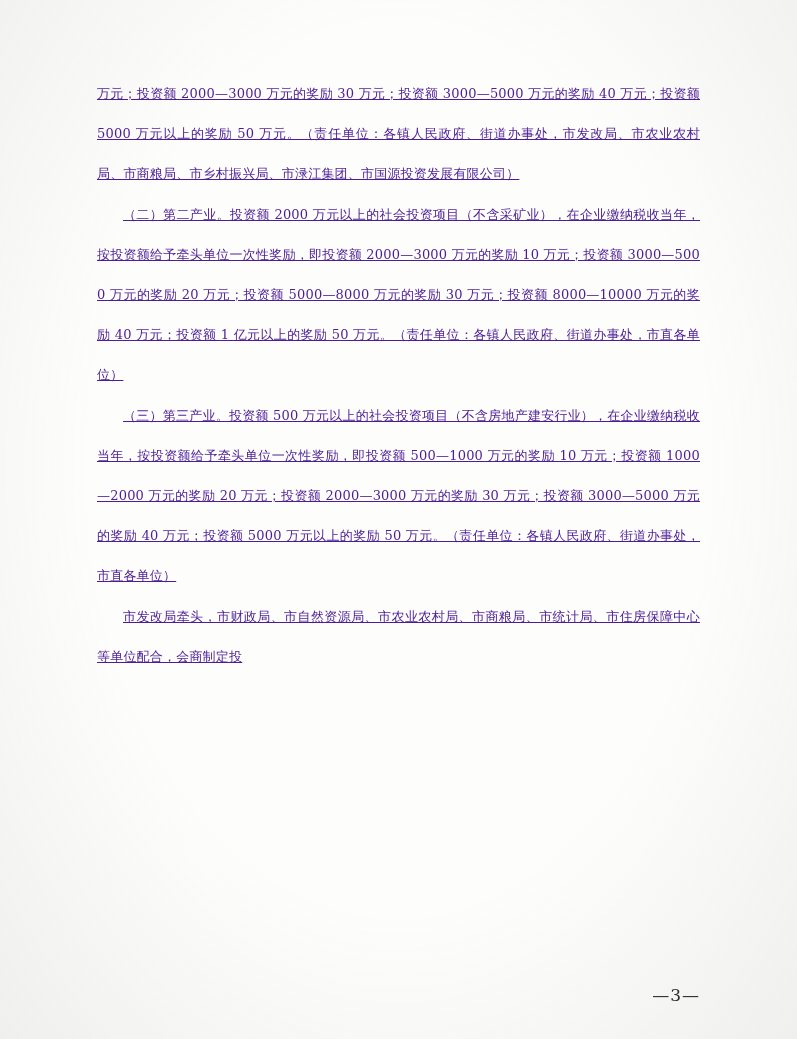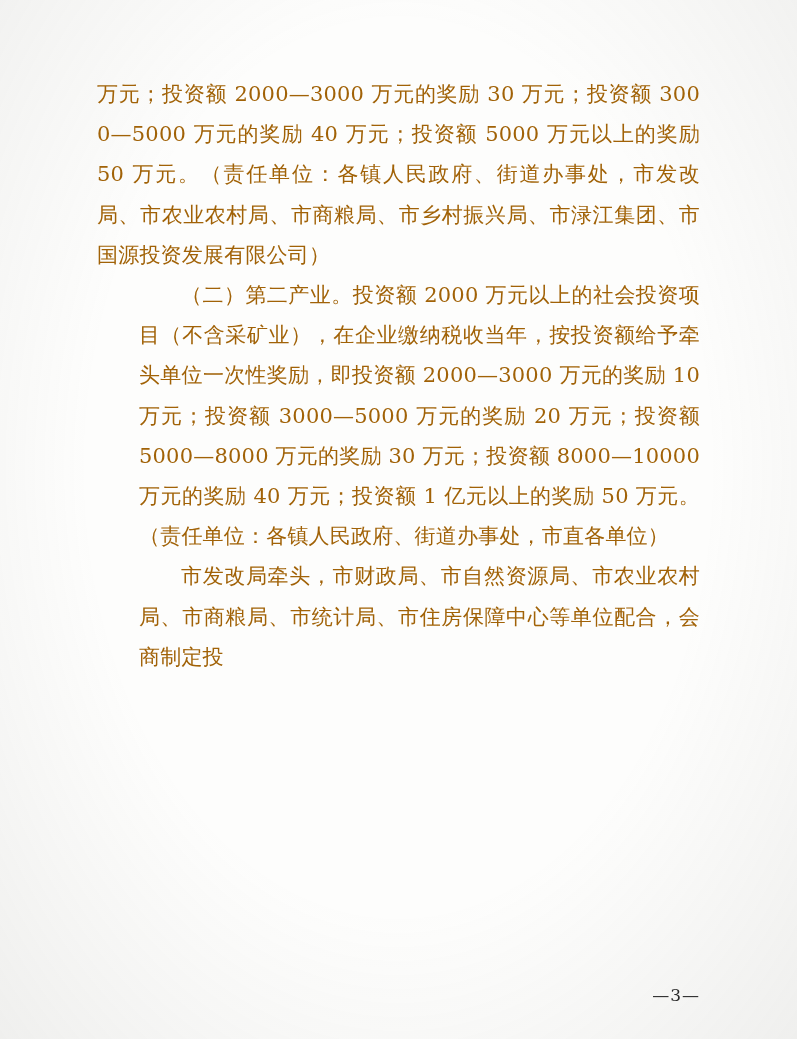--- a/index.html
+++ b/index.html
@@ -31,48 +31,49 @@
     background:
       radial-gradient(ellipse at 50% 45%, rgba(255,255,255,0) 55%, rgba(120,120,115,0.10) 100%);
     mix-blend-mode: multiply;
   }
   .body-text {
     position: relative;
     z-index: 2;
   }
   p.para {
     margin: 0 0 0 0;
-    font-size: 21px;
+    font-size: 13px;
     line-height: 40.2px;
     text-align: justify;
     text-justify: inter-character;
     text-align-last: left;
     letter-spacing: 0.2px;
-    color: #a16207;
+    color: #4c1d95;
     word-break: break-all;
     font-family: "DejaVu Serif", "Liberation Serif", serif;
+    text-decoration: underline;
   }
   p.indent {
     text-indent: 2em;
-    margin-left: 42px;
   }
   .pageno {
     position: absolute;
     right: 97px;
     bottom: 34px;
     font-size: 17px;
     color: #2a2a2a;
     letter-spacing: 1px;
     z-index: 2;
     font-family: "DejaVu Serif", "Liberation Serif", serif;
   }
 </style>
 </head>
 <body>
 
 <div id="page">
   <div class="body-text">
     <p class="para">万元；投资额 2000—3000 万元的奖励 30 万元；投资额 3000—5000 万元的奖励 40 万元；投资额 5000 万元以上的奖励 50 万元。（责任单位：各镇人民政府、街道办事处，市发改局、市农业农村局、市商粮局、市乡村振兴局、市渌江集团、市国源投资发展有限公司）</p>
     <p class="para indent">（二）第二产业。投资额 2000 万元以上的社会投资项目（不含采矿业），在企业缴纳税收当年，按投资额给予牵头单位一次性奖励，即投资额 2000—3000 万元的奖励 10 万元；投资额 3000—5000 万元的奖励 20 万元；投资额 5000—8000 万元的奖励 30 万元；投资额 8000—10000 万元的奖励 40 万元；投资额 1 亿元以上的奖励 50 万元。（责任单位：各镇人民政府、街道办事处，市直各单位）</p>
+    <p class="para indent">（三）第三产业。投资额 500 万元以上的社会投资项目（不含房地产建安行业），在企业缴纳税收当年，按投资额给予牵头单位一次性奖励，即投资额 500—1000 万元的奖励 10 万元；投资额 1000—2000 万元的奖励 20 万元；投资额 2000—3000 万元的奖励 30 万元；投资额 3000—5000 万元的奖励 40 万元；投资额 5000 万元以上的奖励 50 万元。（责任单位：各镇人民政府、街道办事处，市直各单位）</p>
     <p class="para indent">市发改局牵头，市财政局、市自然资源局、市农业农村局、市商粮局、市统计局、市住房保障中心等单位配合，会商制定投</p>
   </div>
   <div class="pageno">—3—</div>
 </div>
 
 </body></html>

